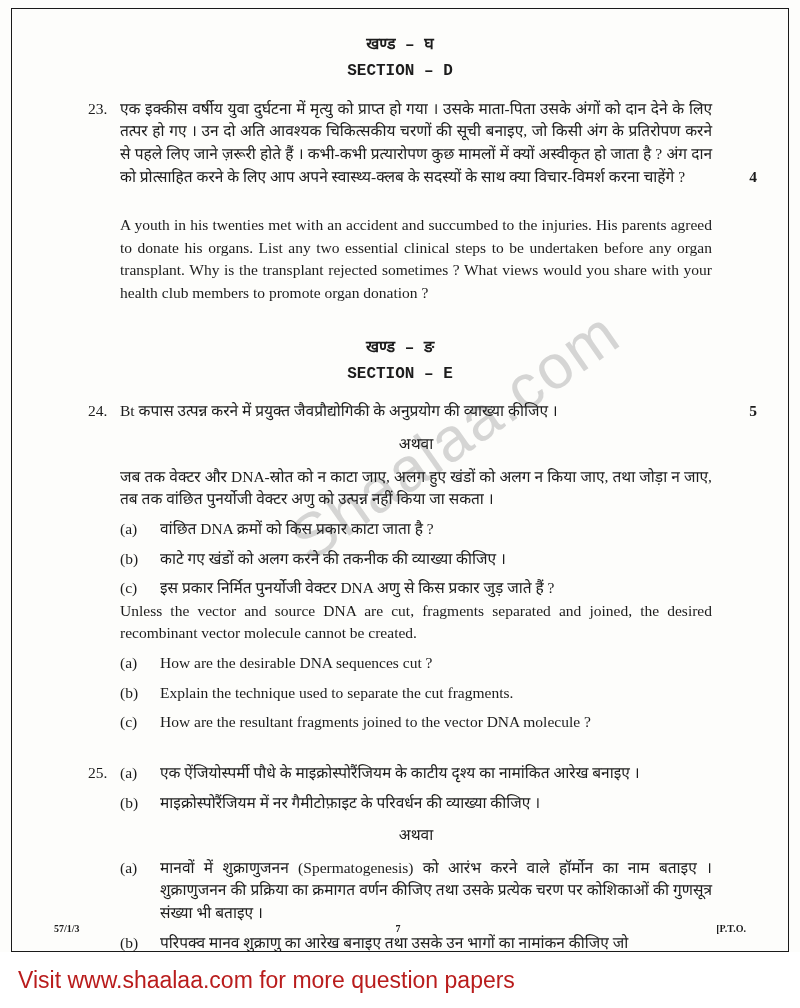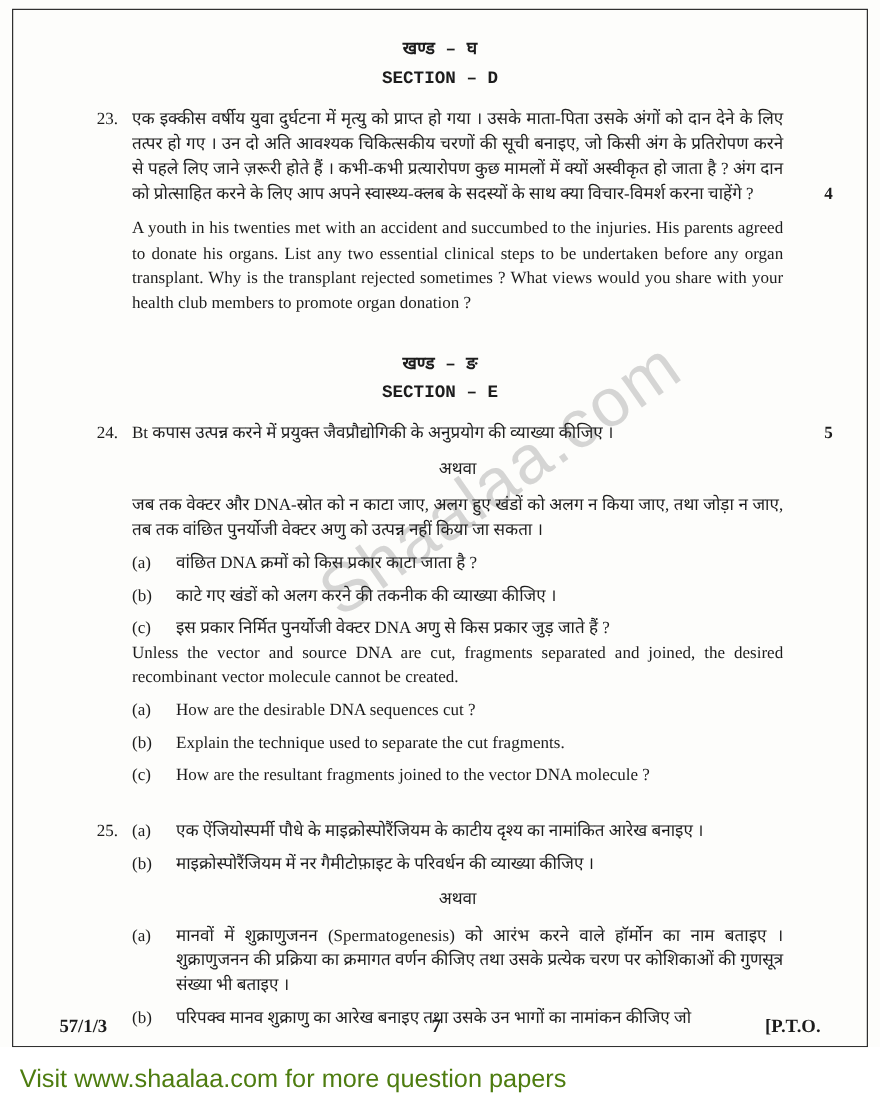--- a/index.html
+++ b/index.html
@@ -35,40 +35,40 @@
   .heading.hi { margin-bottom:3px; }
   .heading.en { margin-bottom:14px; }
   .q { position:relative; display:flex; }
   .qnum { flex:0 0 32px; }
   .qbody { flex:1; min-width:0; }
   .justify { text-align:justify; }
   .rel { position:relative; }
   .marks { position:absolute; right:-45px; font-weight:bold; }
   .marks.at-top { top:0; }
   .marks.at-bottom { bottom:0; }
-  .para-gap { margin-top:9px; }
+  .para-gap { margin-top:26px; }
   .or-line { text-align:center; font-weight:normal; margin:10px 0 10px 0; }
   .part { display:flex; margin-top:7px; position:relative; }
   .plabel { flex:0 0 40px; }
   .ptext { flex:1; min-width:0; }
   .section-gap { margin-top:32px; }
   .q-gap { margin-top:28px; }
   .pfooter {
     position:absolute; left:54px; right:54px; top:923px;
     display:flex; justify-content:space-between;
-    font-weight:bold; font-size:17px;
+    font-weight:bold; font-size:10px;
   }
   .bottom-bar {
     position:absolute; left:0; right:0; top:952px; height:56px;
     background:#ffffff;
     display:flex; align-items:center;
     padding-left:18px;
     font-family:"Liberation Sans", sans-serif;
     font-size:23px;
-    color:#4d7c0f;
+    color:#b91c1c;
   }
 </style>
 </head>
 <body>
 
 <div class="frame"></div>
 <div class="watermark">Shaalaa.com</div>
 
 <div class="content">
 

